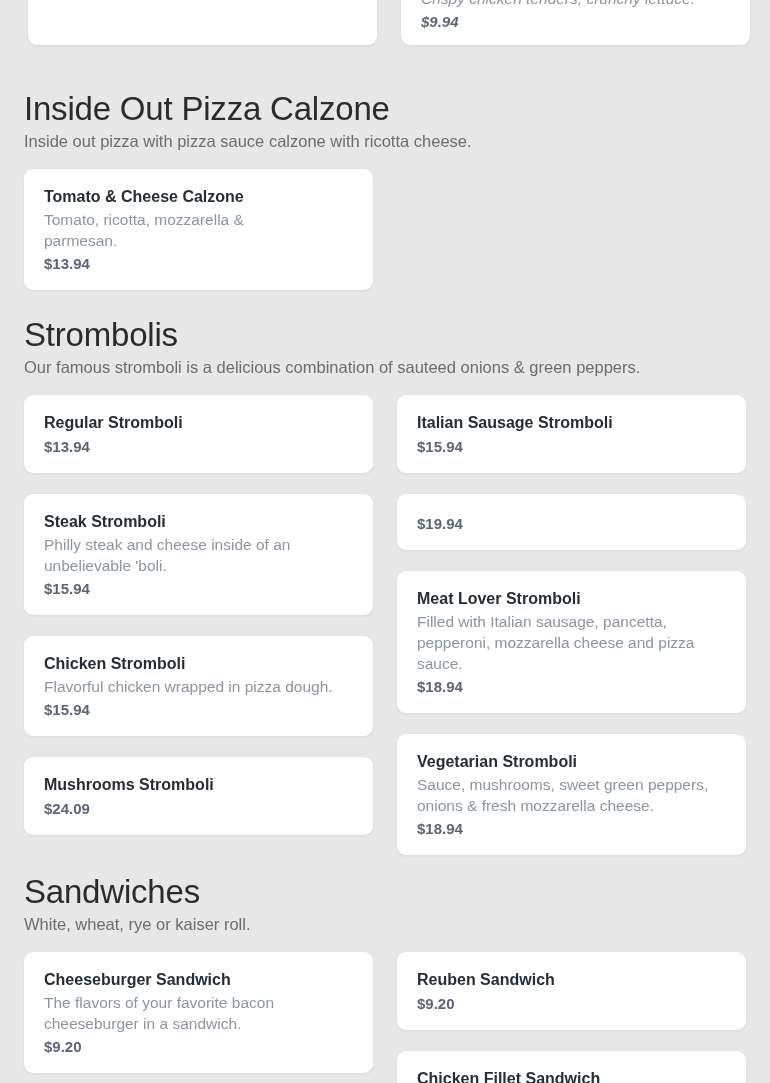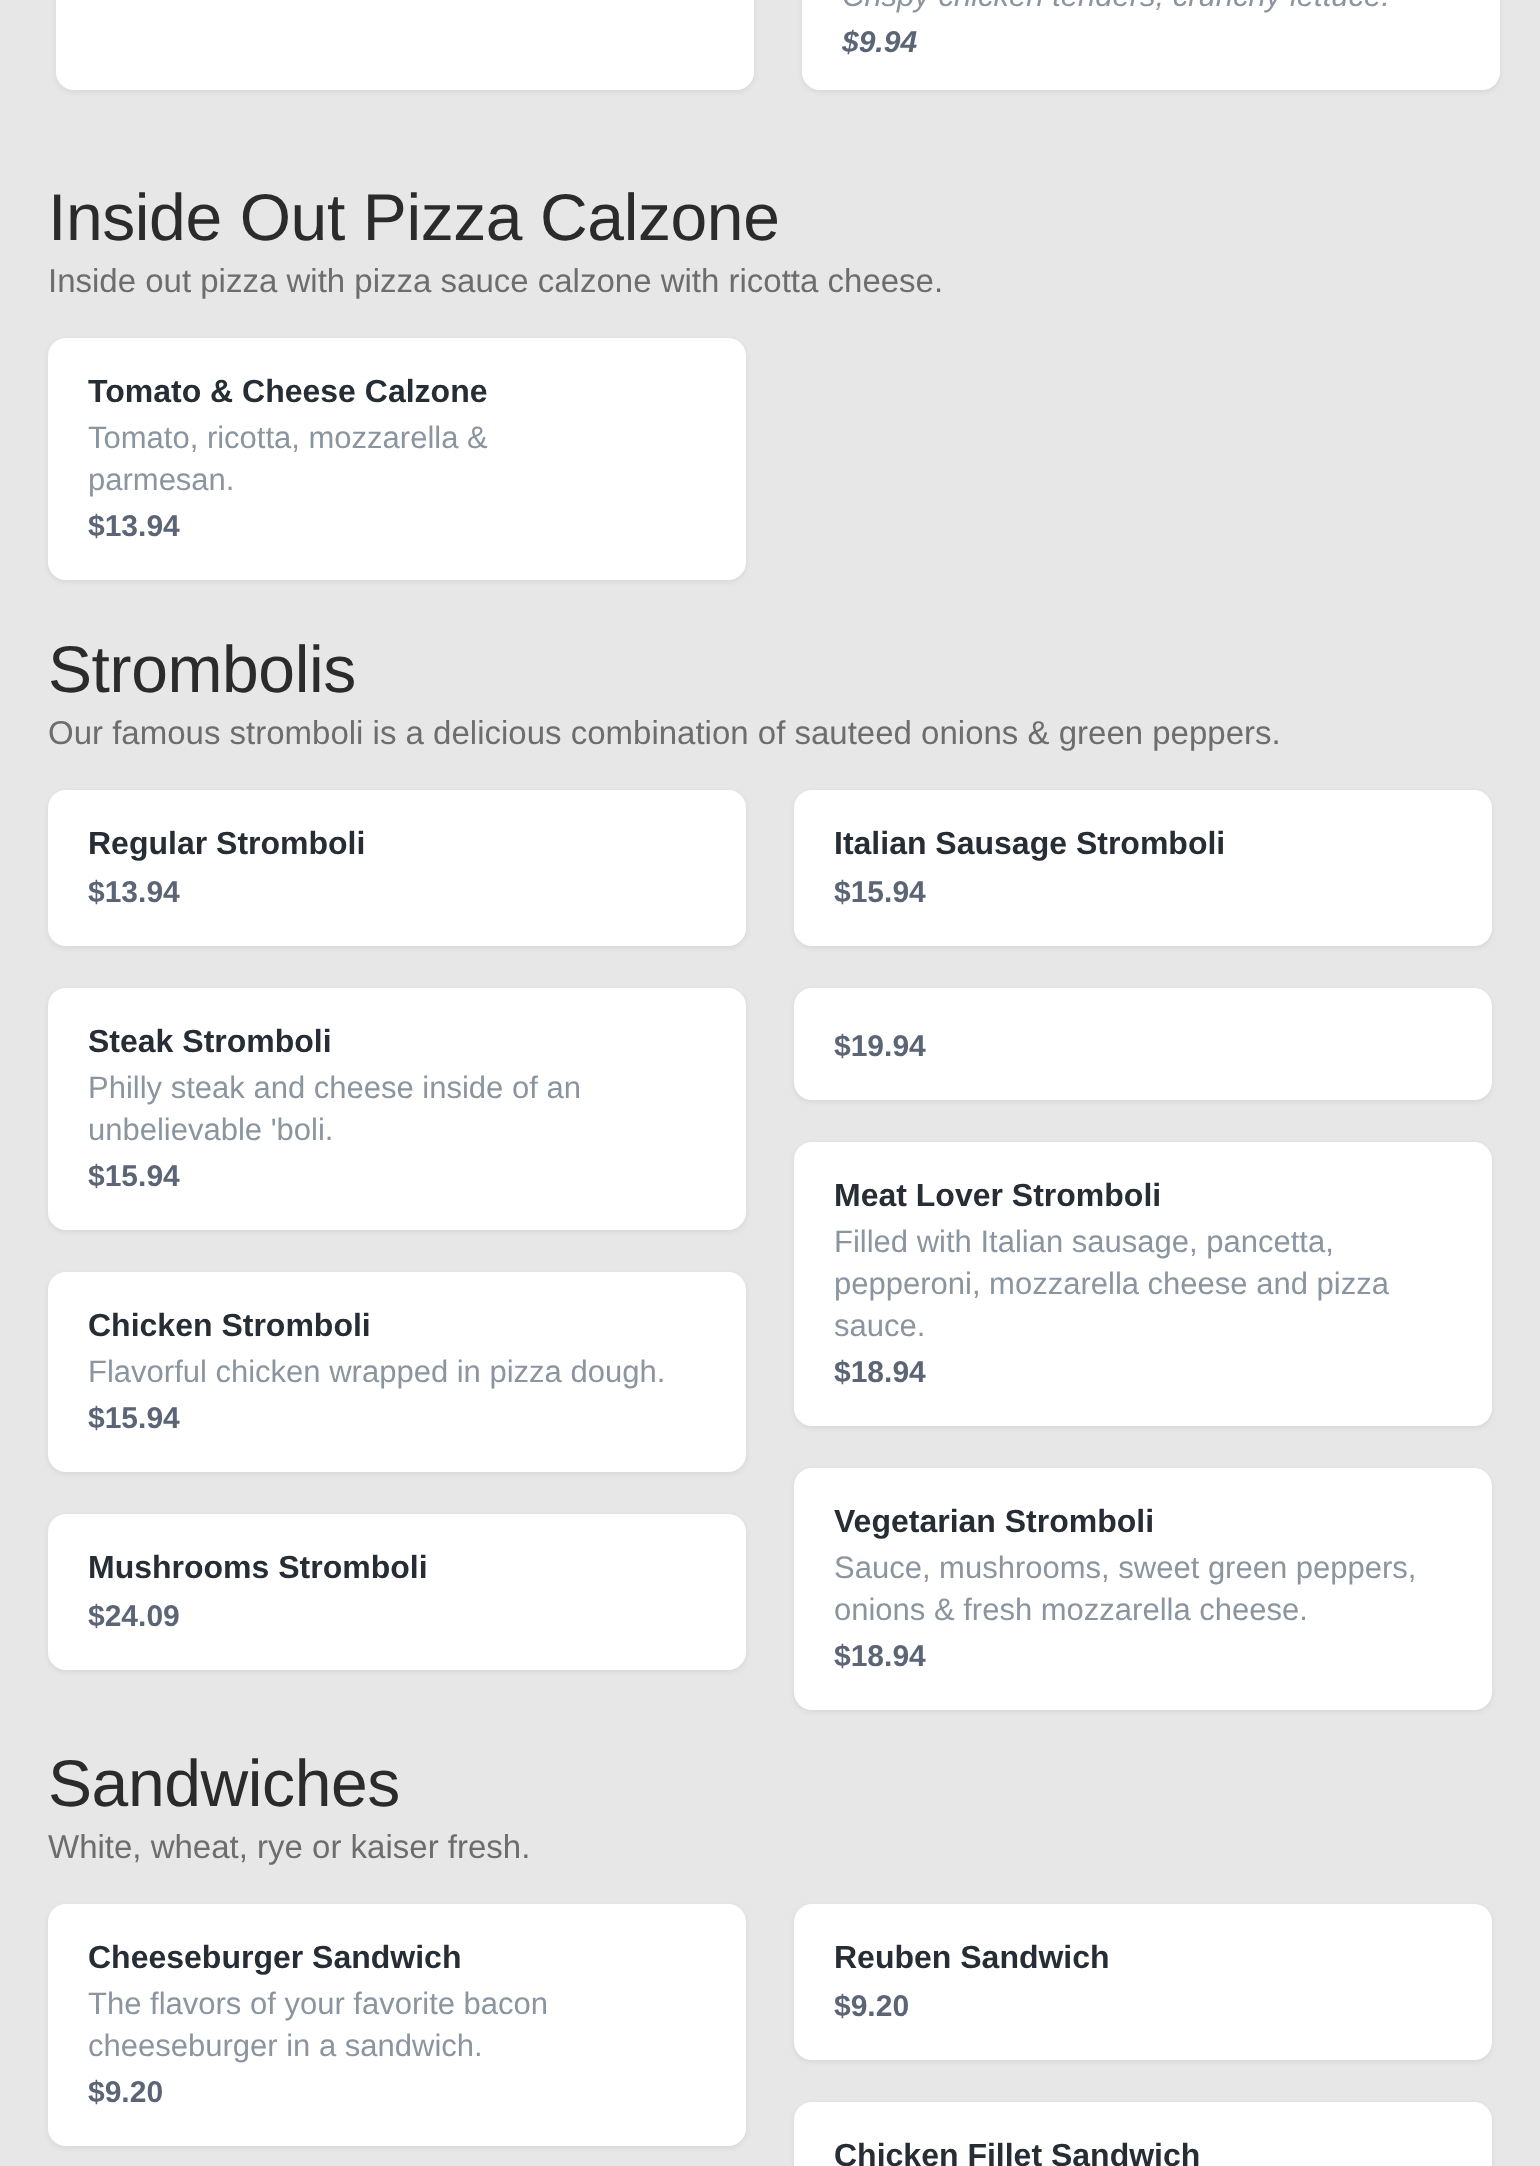--- a/index.html
+++ b/index.html
@@ -158,21 +158,21 @@
     <p class="item-desc">Sauce, mushrooms, sweet green peppers,
 onions &amp; fresh mozzarella cheese.</p>
     <p class="item-price">$18.94</p>
   </article>
 </div>
     </div>
   </section>
 
   <section class="menu-section">
     <h2 class="section-title">Sandwiches</h2>
-    <p class="section-subtitle">White, wheat, rye or kaiser fresh.</p>
+    <p class="section-subtitle">White, wheat, rye or kaiser roll.</p>
     <div class="columns">
       <div class="col">
   <article class="card menu-item">
     <h3 class="item-name">Cheeseburger Sandwich</h3>
     <p class="item-desc">The flavors of your favorite bacon
 cheeseburger in a sandwich.</p>
     <p class="item-price">$9.20</p>
   </article>
 </div>
       <div class="col">

